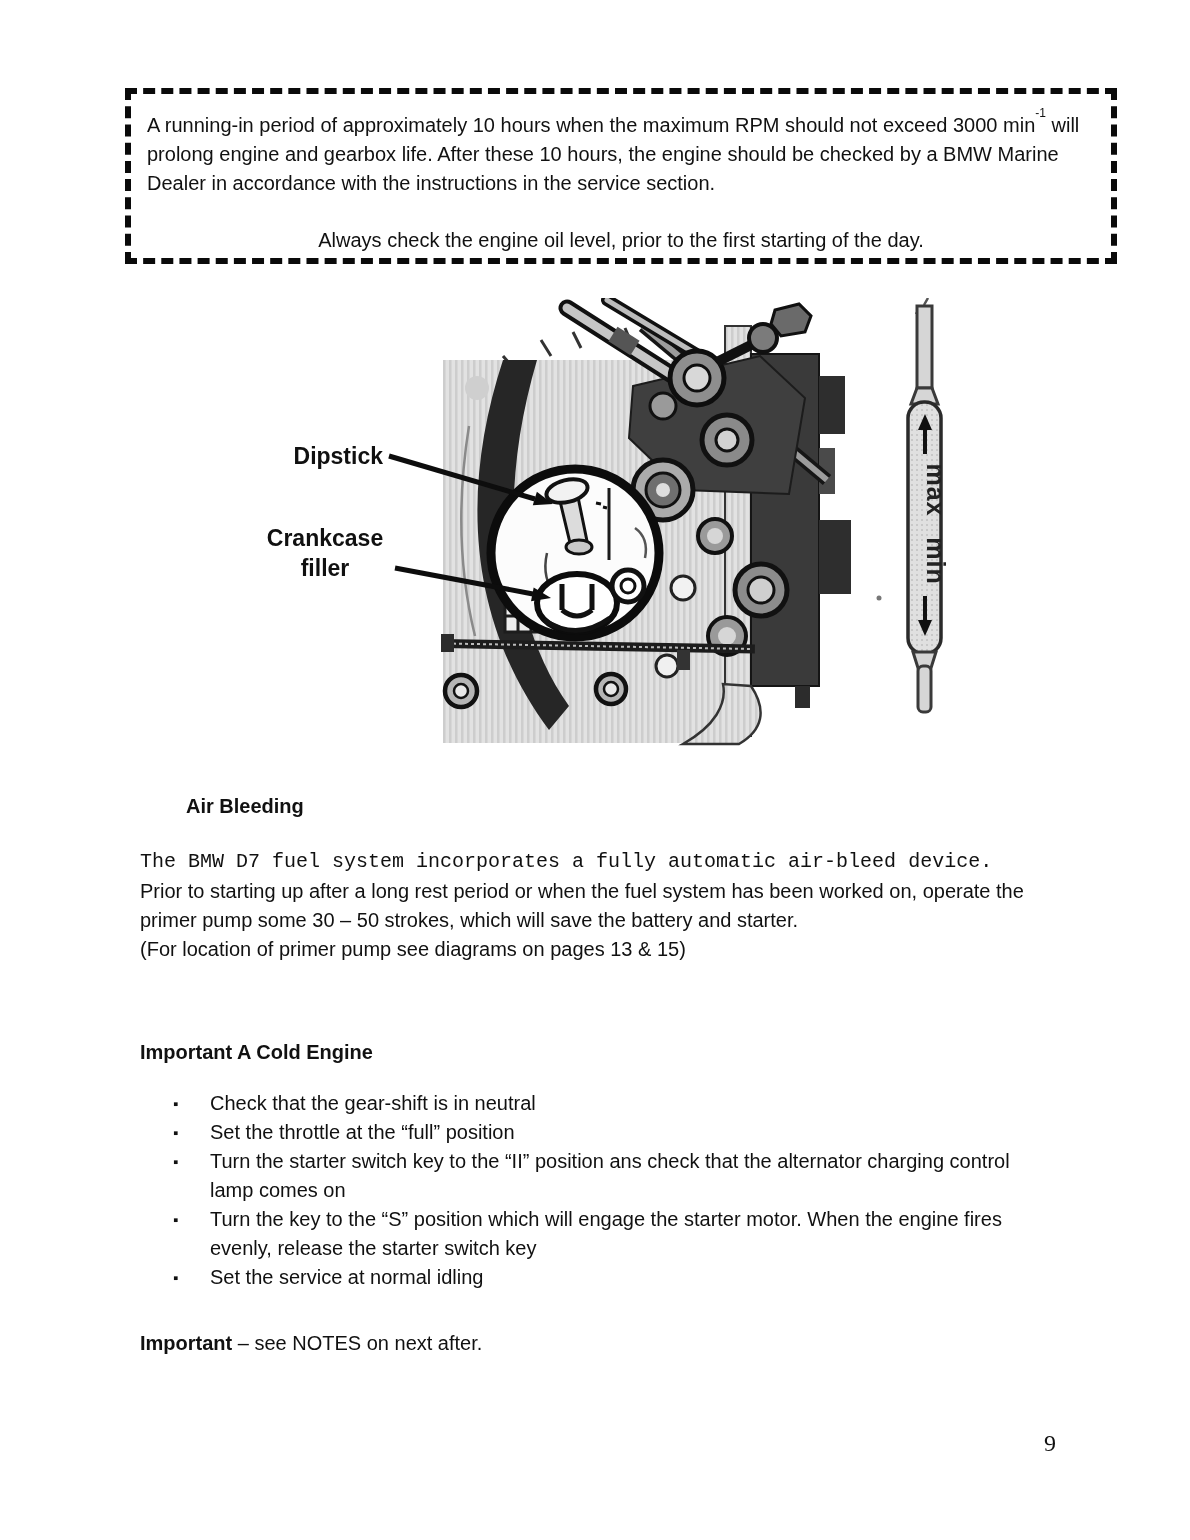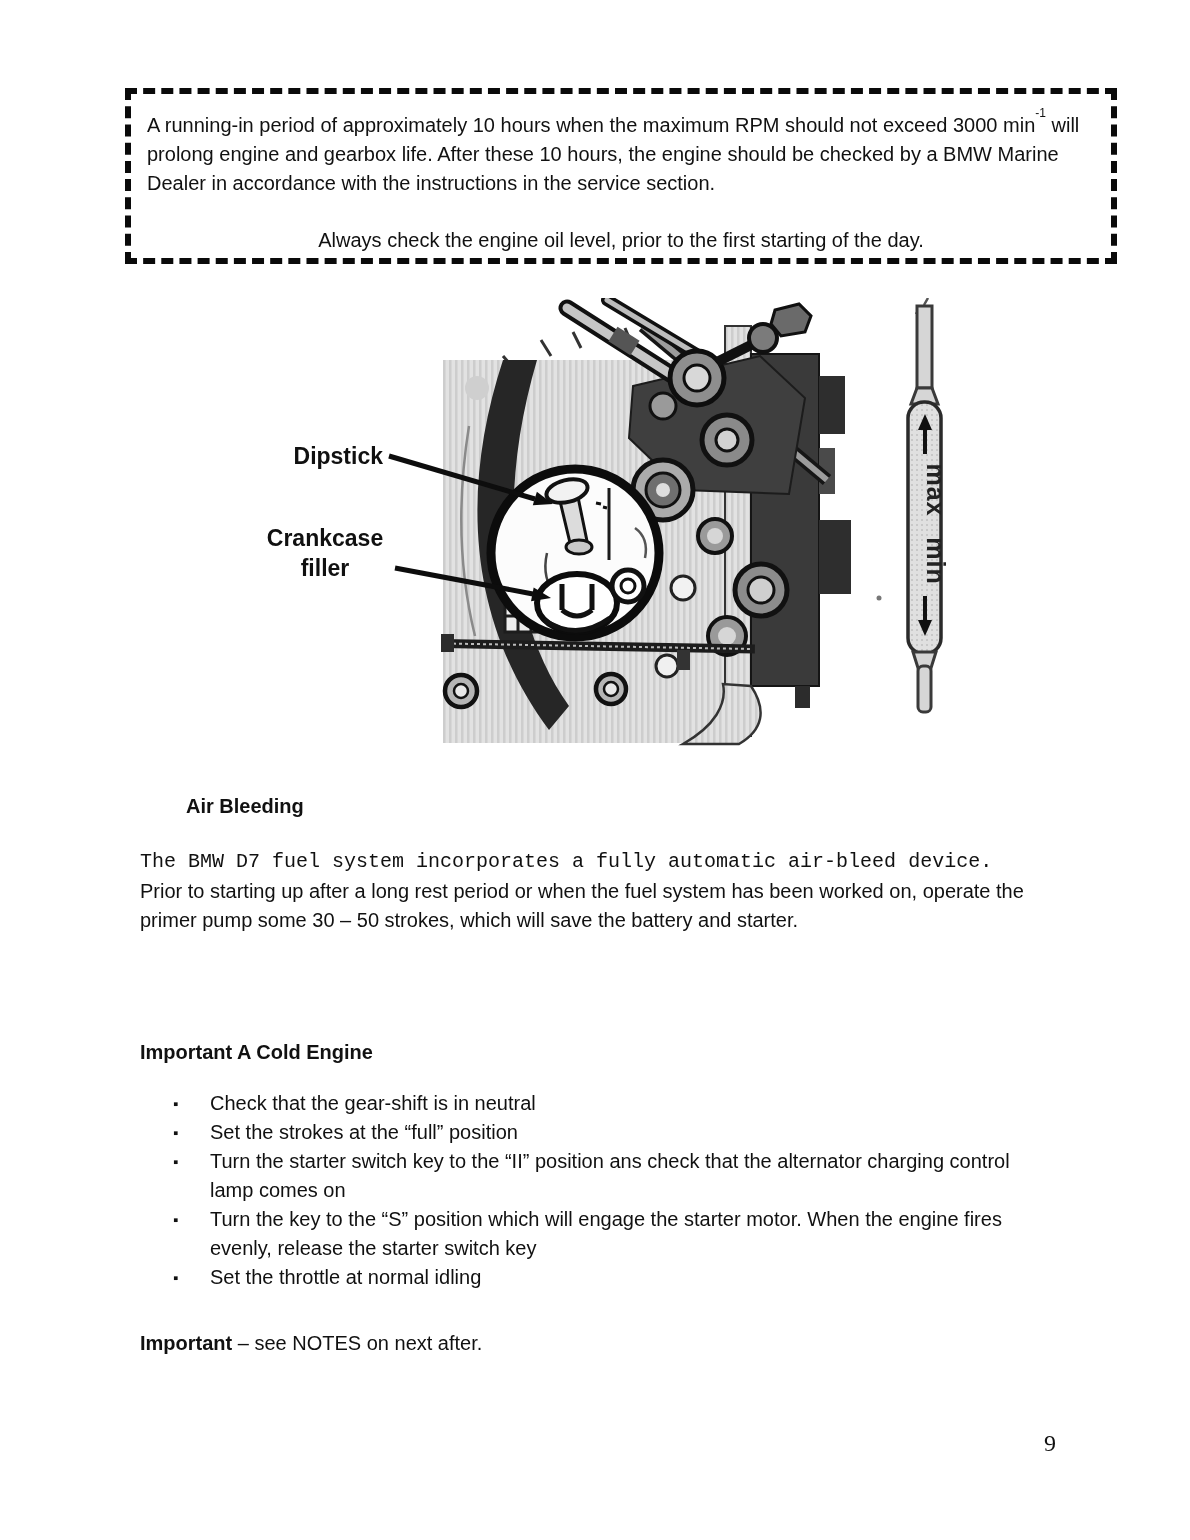--- a/index.html
+++ b/index.html
@@ -202,44 +202,45 @@
         <polygon points="710,338 703,322 717,322" fill="#111"></polygon>
         <circle cx="664" cy="300" r="2.5" fill="#777"></circle>
       </g>
     </svg>
   </div>
 
   <div class="body-text heading" style="left:140px; top:792px;margin-left:46px;">Air Bleeding</div>
   <div class="body-text" style="left:140px; top:847px; width:950px;font-family:Liberation Mono, monospace;">The BMW D7 fuel system incorporates a fully automatic air-bleed device.</div>
   <div class="body-text" style="left:140px; top:877px; width:940px;">
     <div>Prior to starting up after a long rest period or when the fuel system has been worked on, operate the primer pump some 30 – 50 strokes, which will save the battery and starter.</div>
+    <div>(For location of primer pump see diagrams on pages 13 &amp; 15)</div>
   </div>
 
   <div class="body-text heading" style="left:140px; top:1038px;">Important A Cold Engine</div>
 
   <ul class="bullet-list">
     <li class="bullet-item">
       <span class="bullet-glyph">▪</span>
       <span class="bullet-text">Check that the gear-shift is in neutral</span>
     </li>
     <li class="bullet-item">
       <span class="bullet-glyph">▪</span>
-      <span class="bullet-text">Set the strokes at the “full” position</span>
+      <span class="bullet-text">Set the throttle at the “full” position</span>
     </li>
     <li class="bullet-item">
       <span class="bullet-glyph">▪</span>
       <span class="bullet-text">Turn the starter switch key to the “II” position ans check that the alternator charging control lamp comes on</span>
     </li>
     <li class="bullet-item">
       <span class="bullet-glyph">▪</span>
       <span class="bullet-text">Turn the key to the “S” position which will engage the starter motor. When the engine fires evenly, release the starter switch key</span>
     </li>
     <li class="bullet-item">
       <span class="bullet-glyph">▪</span>
-      <span class="bullet-text">Set the throttle at normal idling</span>
+      <span class="bullet-text">Set the service at normal idling</span>
     </li>
   </ul>
 
   <div class="important-line">
     <span class="b">Important</span><span> – see NOTES on next after.</span>
   </div>
 
   <div class="page-number">9</div>
 
 </div>

